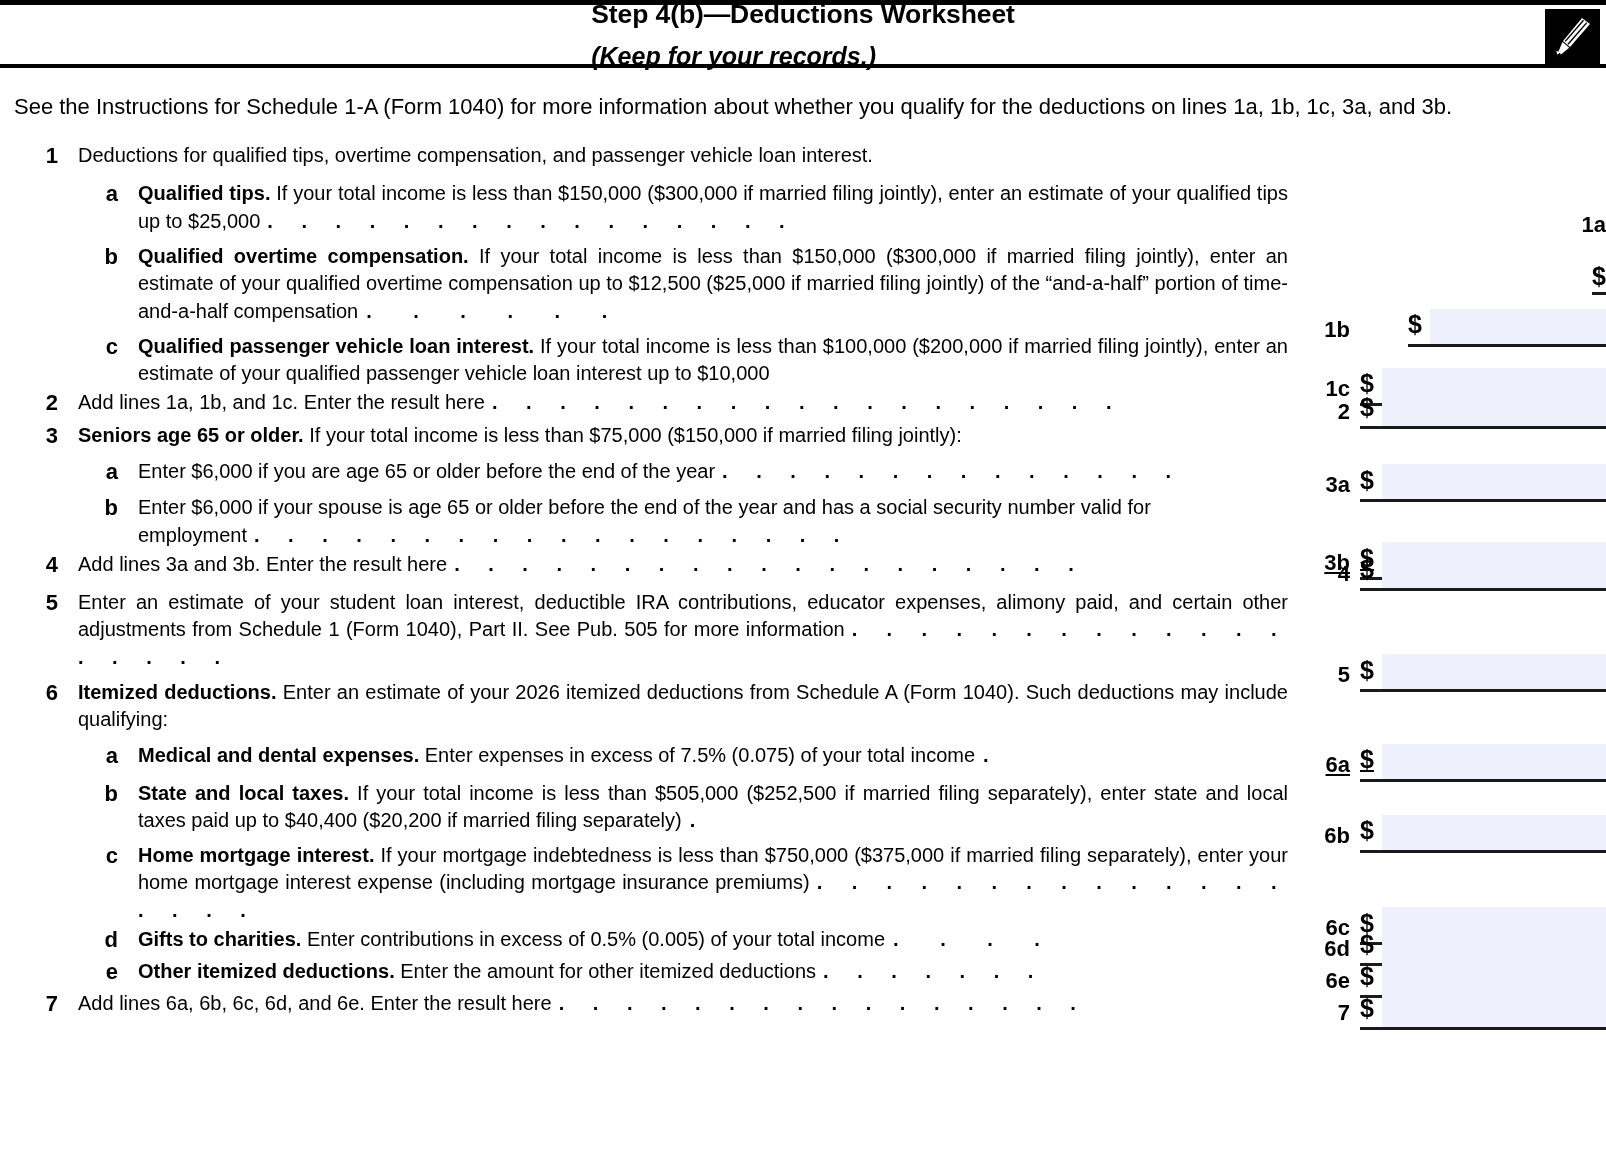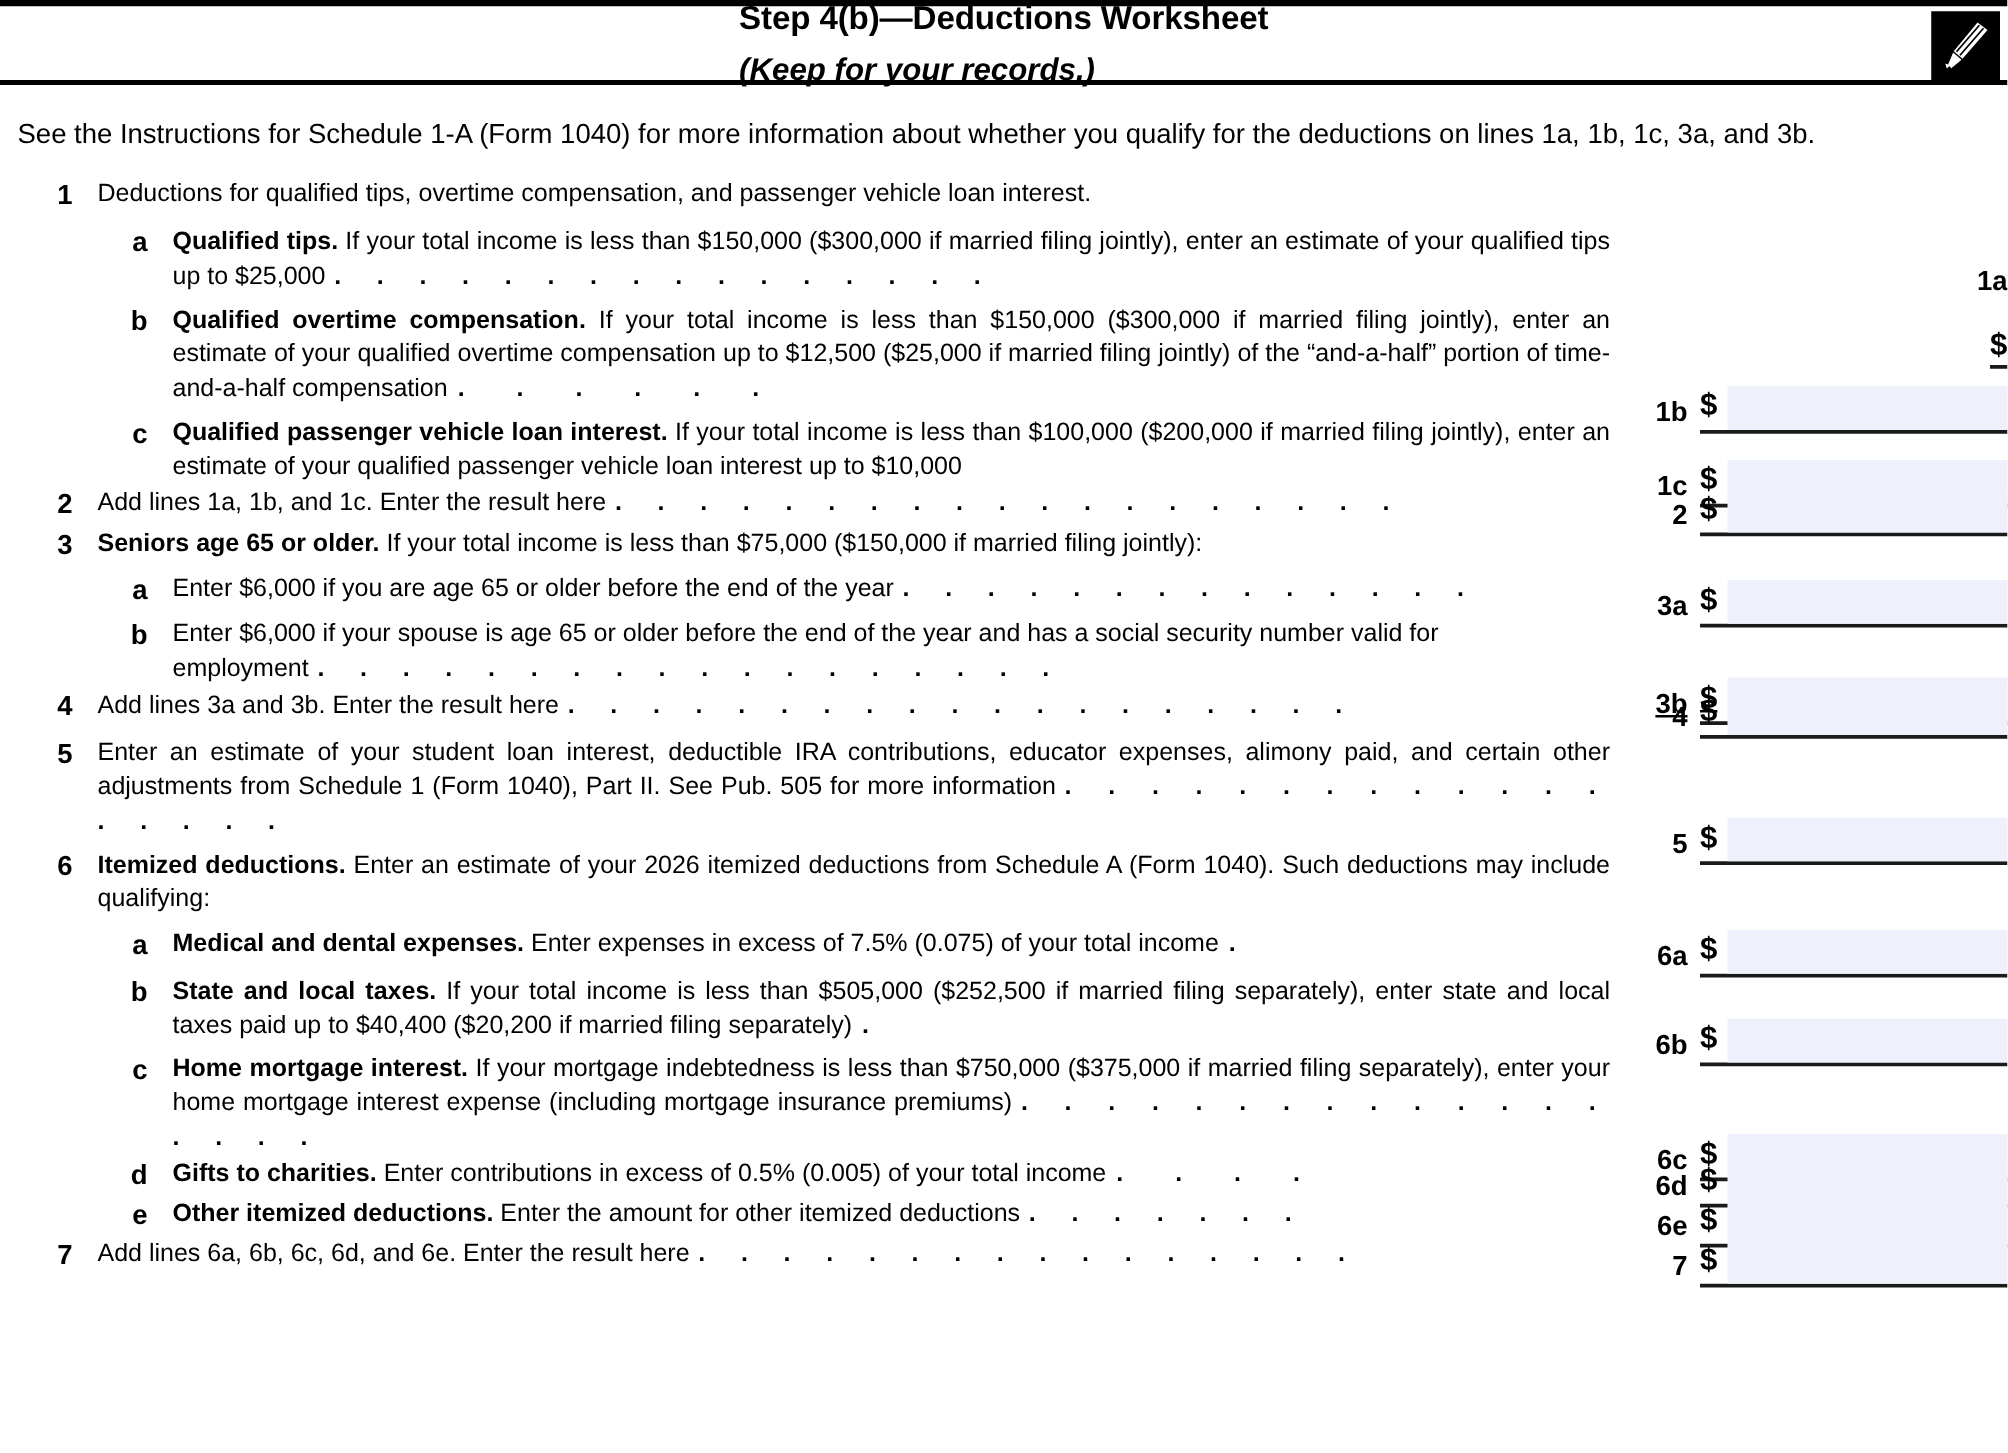--- a/index.html
+++ b/index.html
@@ -206,21 +206,21 @@
         <span class="amt-box"></span>
       </div>
     </div>
   </div>
 
   <div class="row" style="margin-top:8px;">
     <div class="sub-letter">b</div>
     <div class="body-text sub justify">
       <span class="b">Qualified overtime compensation.</span><span> If your total income is less than $150,000 ($300,000 if married filing jointly), enter an estimate of your qualified overtime compensation up to $12,500 ($25,000 if married filing jointly) of the “and-a-half” portion of time-and-a-half compensation</span><span class="dots-wide">. . . . . .</span>
     </div>
-    <div class="amt" style="top:64px;">
+    <div class="amt" style="top:64px;gap:48px;">
       <div class="amt-label">1b</div>
       <div class="amt-field">
         <span class="amt-dollar">$</span>
         <span class="amt-box"></span>
       </div>
     </div>
   </div>
 
   <div class="row" style="margin-top:8px;">
     <div class="sub-letter">c</div>
@@ -318,21 +318,21 @@
     <div class="body-text main justify">
       <span class="b">Itemized deductions.</span><span> Enter an estimate of your 2026 itemized deductions from Schedule A (Form 1040). Such deductions may include qualifying:</span>
     </div>
   </div>
 
   <div class="row" style="margin-top:8px;">
     <div class="sub-letter">a</div>
     <div class="body-text sub">
       <span class="b">Medical and dental expenses.</span><span> Enter expenses in excess of 7.5% (0.075) of your total income</span><span class="dots-wide">.</span>
     </div>
-    <div class="amt" style="top:0px;">
+    <div class="amt" style="top:0px;text-decoration:underline;">
       <div class="amt-label">6a</div>
       <div class="amt-field">
         <span class="amt-dollar">$</span>
         <span class="amt-box"></span>
       </div>
     </div>
   </div>
 
   <div class="row" style="margin-top:8px;">
     <div class="sub-letter">b</div>

